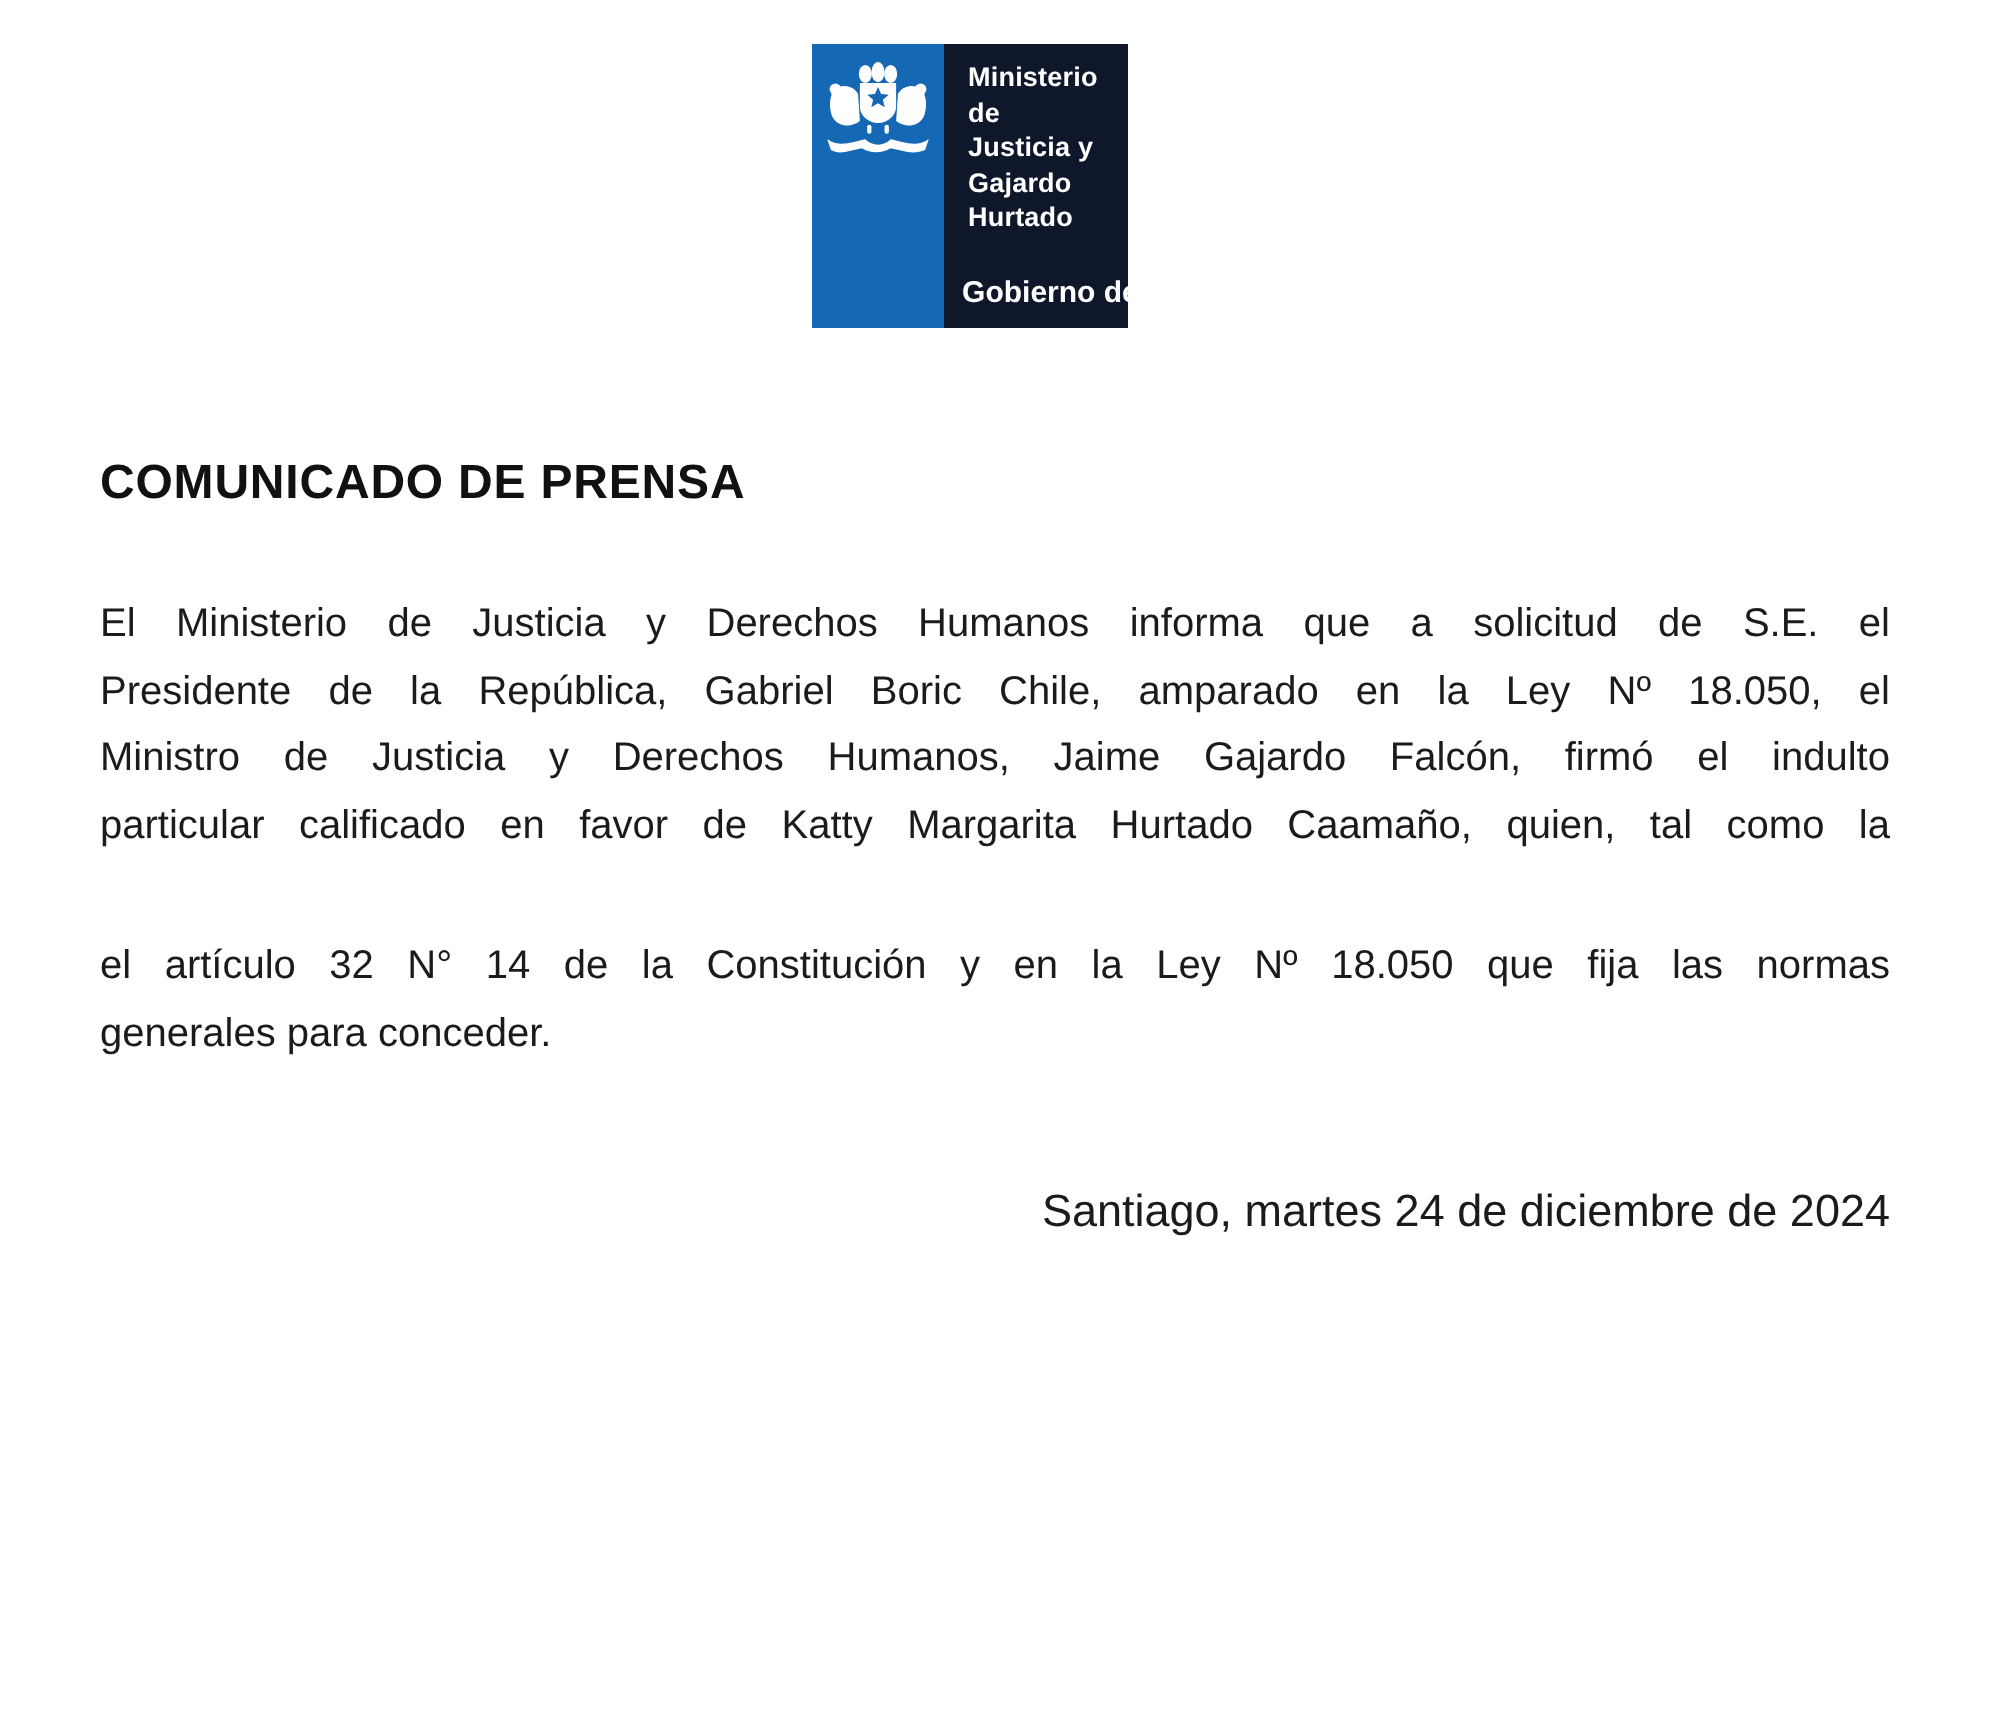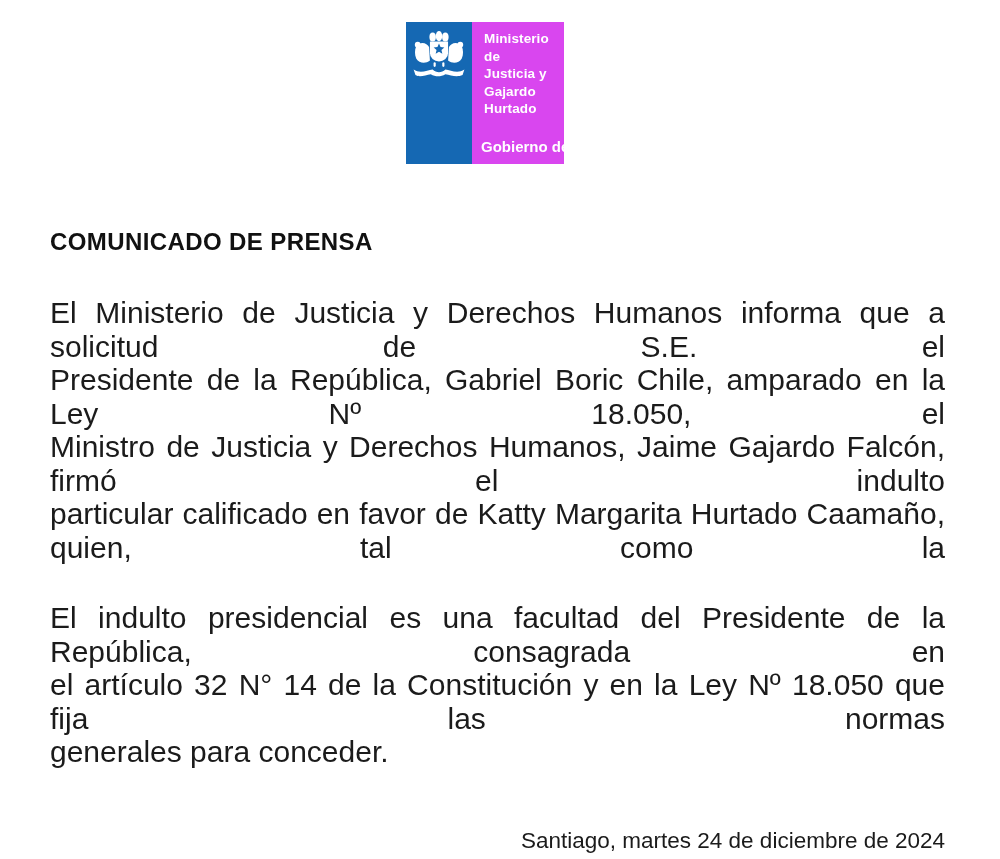--- a/index.html
+++ b/index.html
@@ -70,21 +70,21 @@
   .doc-title {
     margin-top: 64px;
     text-align: left;
     font-weight: bold;
     font-size: 24px;
     letter-spacing: 0.4px;
     color: #111;
   }
   .para {
     margin-top: 40px;
-    font-size: 30px;
+    font-size: 20px;
     line-height: 33.5px;
     text-align: justify;
   }
   .para.second { margin-top: 37px; }
   .para .fill { text-align-last: justify; }
   .dateline {
     margin-top: 55px;
     font-size: 22.5px;
     line-height: 33.5px;
     text-align: right;
@@ -114,21 +114,21 @@
           <rect x="26" y="35" width="2.4" height="5" rx="1.2"></rect>
           <rect x="35.6" y="35" width="2.4" height="5" rx="1.2"></rect>
 
           <path d="M4 43 c7 5 15 1 21 0 c4 4 10 4 14 0 c6 1 14 5 21 0 l-2 6 c-7 3 -13 0 -19 -1 c-5 3 -11 3 -16 0 c-6 1 -12 4 -17 1 z"></path>
         </g>
 
         <path fill="#1568B3" d="M32 14.2 l1.7 3.9 4.2 0.4 -3.2 2.8 1 4.1 -3.7 -2.2 -3.7 2.2 1 -4.1 -3.2 -2.8 4.2 -0.4 z"></path>
       </svg>
     </span>
   </div>
-  <div class="logo-red" style="background: #d946ef; padding-left: 12px;">
+  <div class="logo-red" style="background: #0f172a; padding-left: 12px;">
     <div class="ministry-name">
         <div class="line fill">Ministerio de</div>
         <div class="line fill">Justicia y</div>
         <div class="line fill">Gajardo</div>
         <div class="line">Hurtado</div>
       </div>
     <div class="gov-chile">Gobierno de Chile</div>
   </div>
 </div>
 
@@ -136,19 +136,18 @@
   <div class="doc-title">COMUNICADO DE PRENSA</div>
 
   <div class="para first">
       <div class="line fill">El Ministerio de Justicia y Derechos Humanos informa que a solicitud de S.E. el</div>
       <div class="line fill">Presidente de la República, Gabriel Boric Chile, amparado en la Ley Nº 18.050, el</div>
       <div class="line fill">Ministro de Justicia y Derechos Humanos, Jaime Gajardo Falcón, firmó el indulto</div>
       <div class="line fill">particular calificado en favor de Katty Margarita Hurtado Caamaño, quien, tal como la</div>
     </div>
 
   <div class="para second">
-      <div class="line fill">El indulto presidencial es una facultad del Presidente de la República, consagrada en</div>
       <div class="line fill">el artículo 32 N° 14 de la Constitución y en la Ley Nº 18.050 que fija las normas</div>
       <div class="line">generales para conceder.</div>
     </div>
 
   <div class="dateline">Santiago, martes 24 de diciembre de 2024</div>
 </div>
 
 </body></html>

